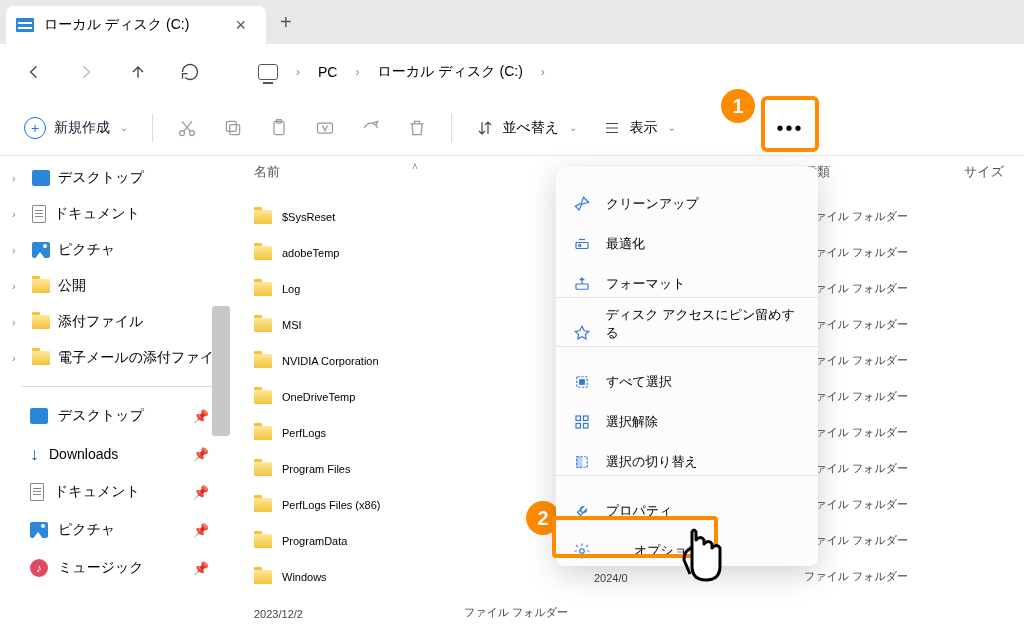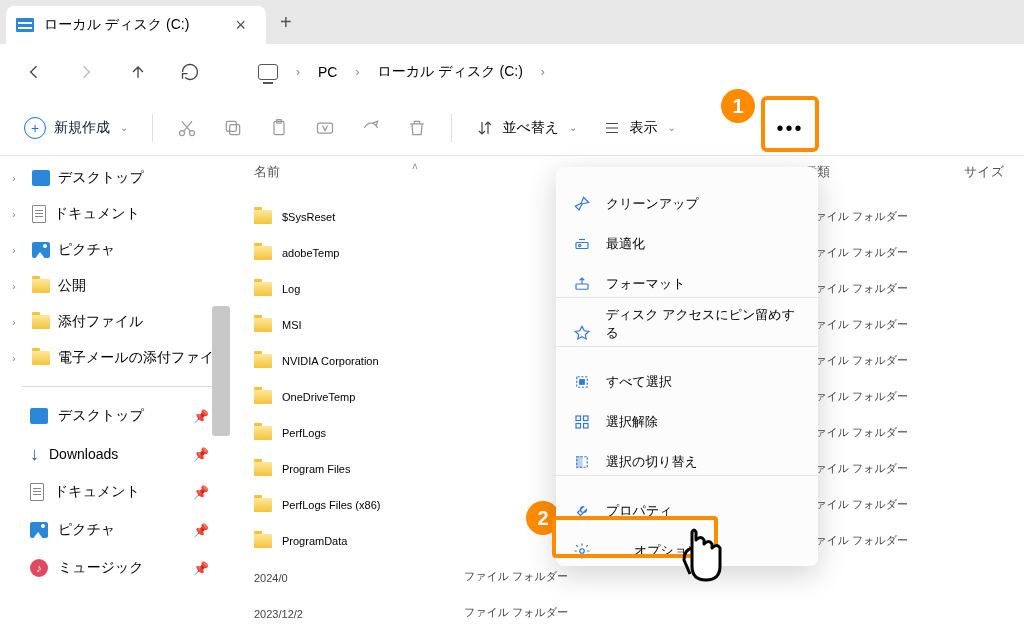--- a/index.html
+++ b/index.html
@@ -341,20 +341,24 @@
     </div>
           <div class="row">
       <div class="nm">
               <span class="folder-ico"></span>
               <span>ProgramData</span>
             </div>
       <div class="dt"></div>
       <div class="ty">ファイル フォルダー</div>
     </div>
           <div class="row">
+      <div class="nm">
+              <span class="folder-ico"></span>
+              <span>Windows</span>
+            </div>
       <div class="dt">2024/0</div>
       <div class="ty">ファイル フォルダー</div>
     </div>
           <div class="row">
       <div class="dt">2023/12/2</div>
       <div class="ty">ファイル フォルダー</div>
     </div>
         </div>
     </div>
   </div>

